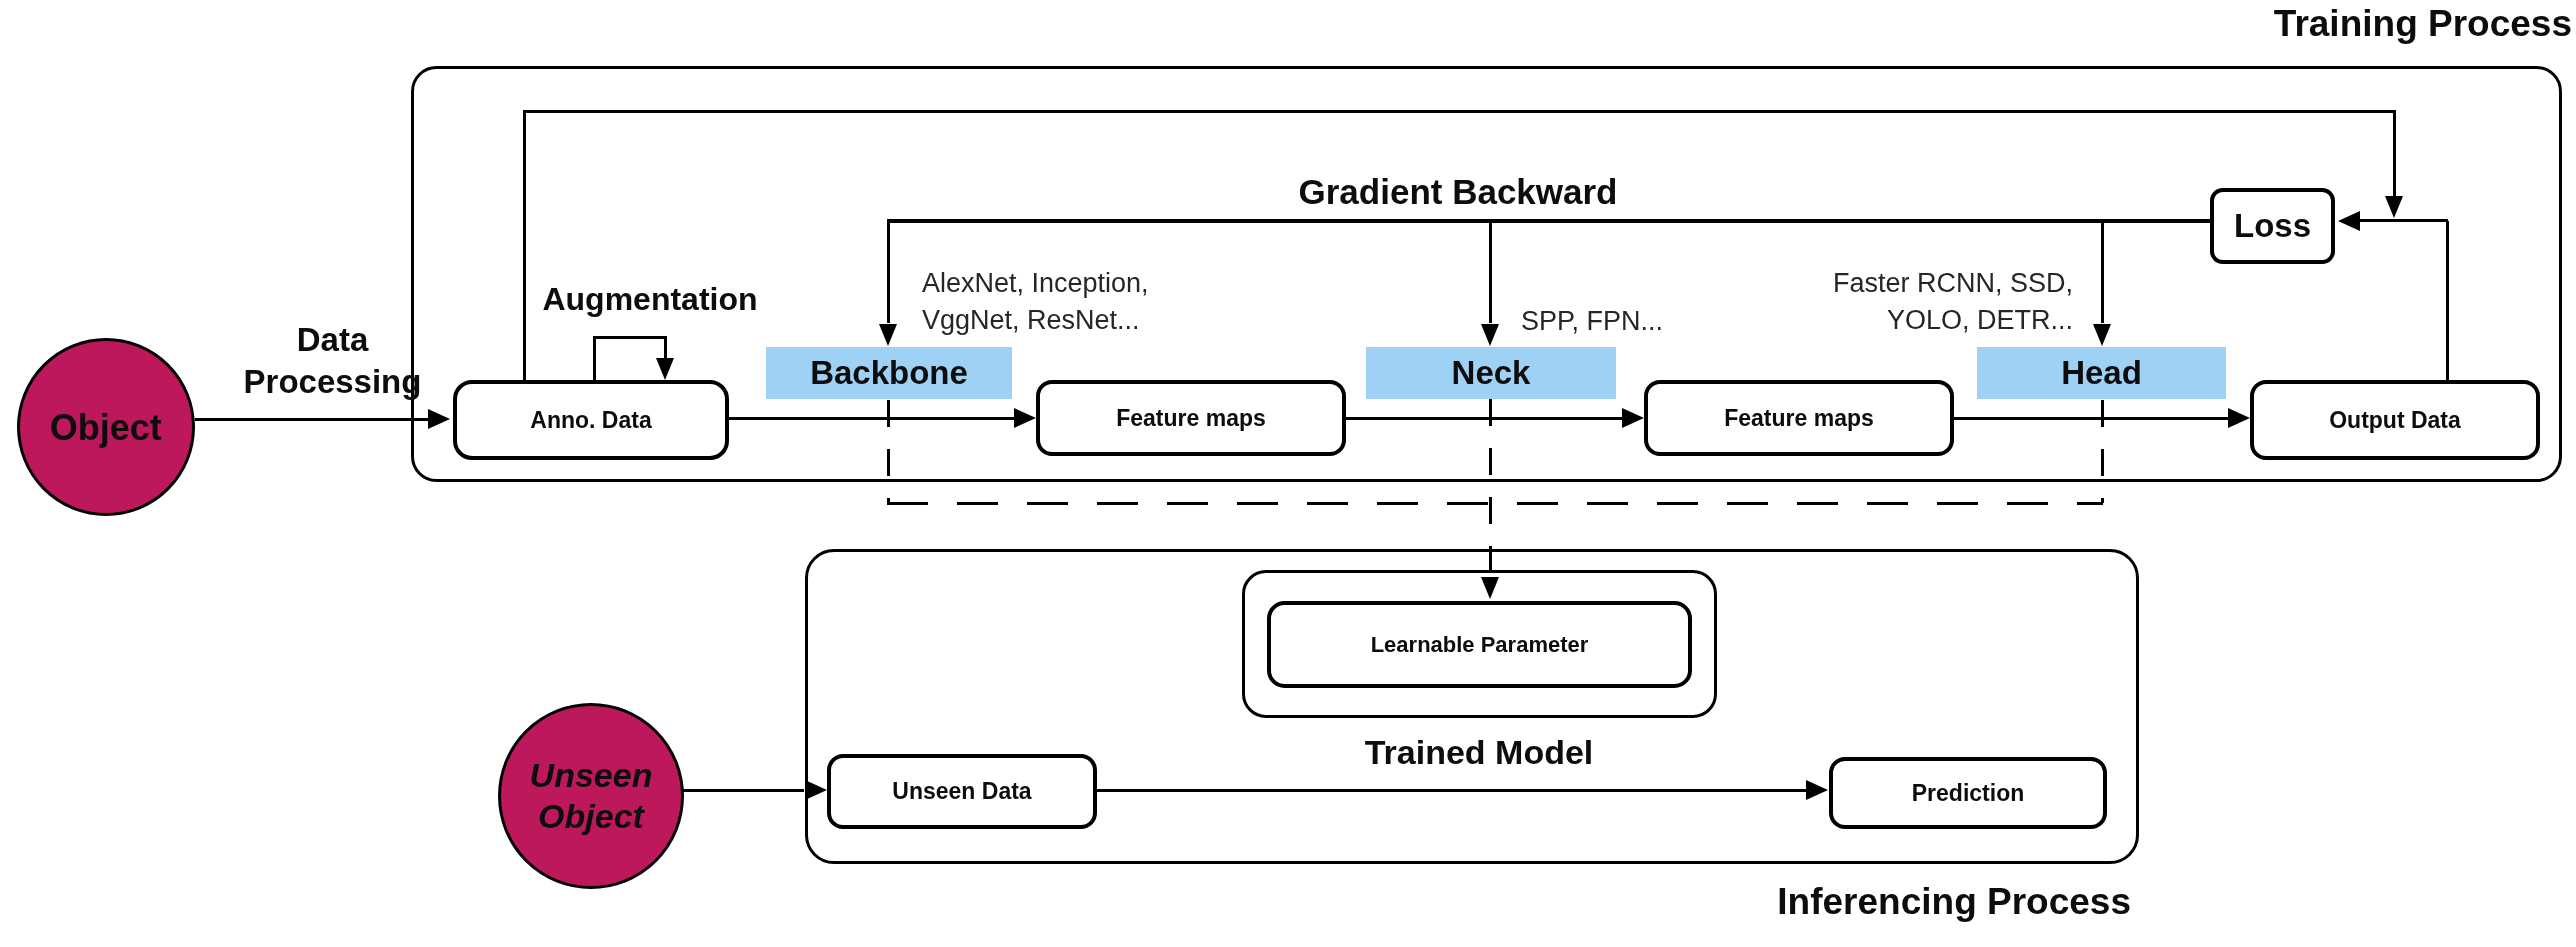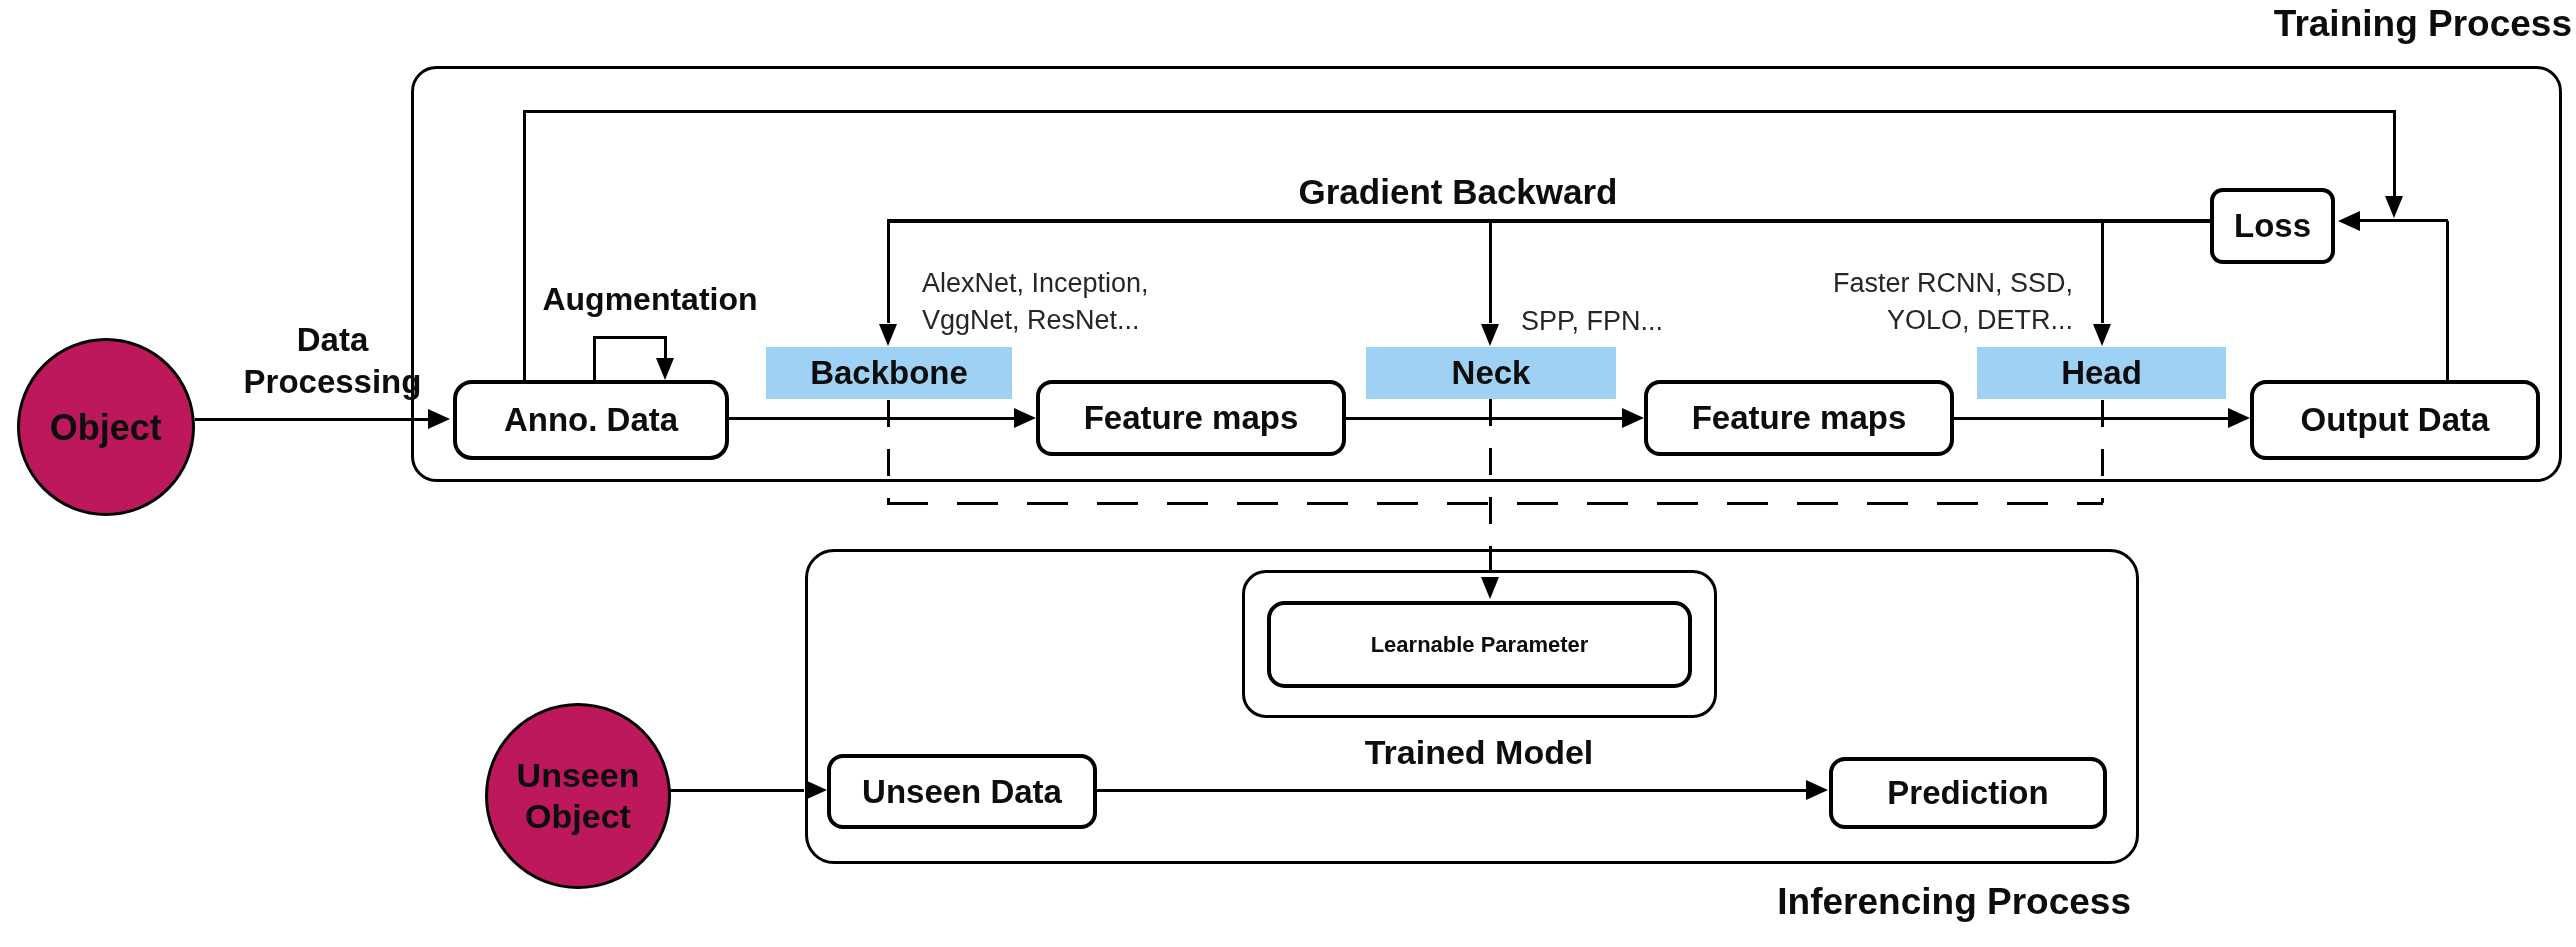--- a/index.html
+++ b/index.html
@@ -23,21 +23,21 @@
   .vdash{position:absolute;width:3.2px;z-index:5;
     background:repeating-linear-gradient(to bottom,var(--line) 0 27px,transparent 27px 49px);}
   
   .ah{position:absolute;width:0;height:0;z-index:6;}
   .ah-right{border-top:10.3px solid transparent;border-bottom:10.3px solid transparent;border-left:22px solid var(--line);}
   .ah-left{border-top:10.3px solid transparent;border-bottom:10.3px solid transparent;border-right:22px solid var(--line);}
   .ah-down{border-left:9.5px solid transparent;border-right:9.5px solid transparent;border-top:22px solid var(--line);}
   
   .box{position:absolute;background:#fff;border:4px solid var(--line);border-radius:16px;
     display:flex;align-items:center;justify-content:center;
-    font-weight:bold;font-size:33px;z-index:2;box-sizing:border-box;white-space:nowrap;}
+    font-weight:bold;font-size:23px;z-index:2;box-sizing:border-box;white-space:nowrap;}
   .stage{position:absolute;background:var(--stage-blue);
     display:flex;align-items:center;justify-content:center;
     font-weight:bold;font-size:33px;z-index:2;box-sizing:border-box;white-space:nowrap;}
   .circle{position:absolute;background:#be185d;border:3.2px solid var(--line);border-radius:50%;
     display:flex;flex-direction:column;align-items:center;justify-content:center;
     font-weight:bold;font-size:34px;line-height:41px;text-align:center;z-index:2;box-sizing:border-box;}
   
   .lbl{position:absolute;font-weight:bold;white-space:nowrap;z-index:3;}
   .ann{position:absolute;font-size:27px;line-height:37px;color:#262626;white-space:nowrap;z-index:3;}
 </style>
@@ -142,21 +142,21 @@
 
   <div class="frame" style="left:805px;top:549px;width:1328px;height:309px;border-radius:29px;"></div>
   <div class="lbl" style="left:1733px;top:881px;width:398px;text-align:right;font-size:37px;">Inferencing Process</div>
 
   <div class="box" style="left:1242px;top:570px;width:475px;height:148px;border:3.2px solid var(--line);border-radius:24px;z-index:3;"></div>
   <div class="box" style="left:1267px;top:601px;width:425px;height:87px;border-radius:17.5px;font-size:22px;z-index:4;">
     <span>Learnable Parameter</span>
   </div>
   <div class="lbl" style="left:1280px;top:733px;width:398px;text-align:center;font-size:34px;">Trained Model</div>
 
-  <div class="circle" style="left:485px;top:703px;width:186px;height:186px;">
+  <div class="circle" style="left:498px;top:703px;width:186px;height:186px;font-style:italic;">
     <div>Unseen</div>
     <div>Object</div>
   </div>
 
   <div class="hline" style="left:659px;top:789px;width:145px;"></div>
   <div class="ah ah-right" style="left:805px;top:780px;"></div>
 
   <div class="box" style="left:827px;top:754px;width:270px;height:75px;">
     <span>Unseen Data</span>
   </div>

